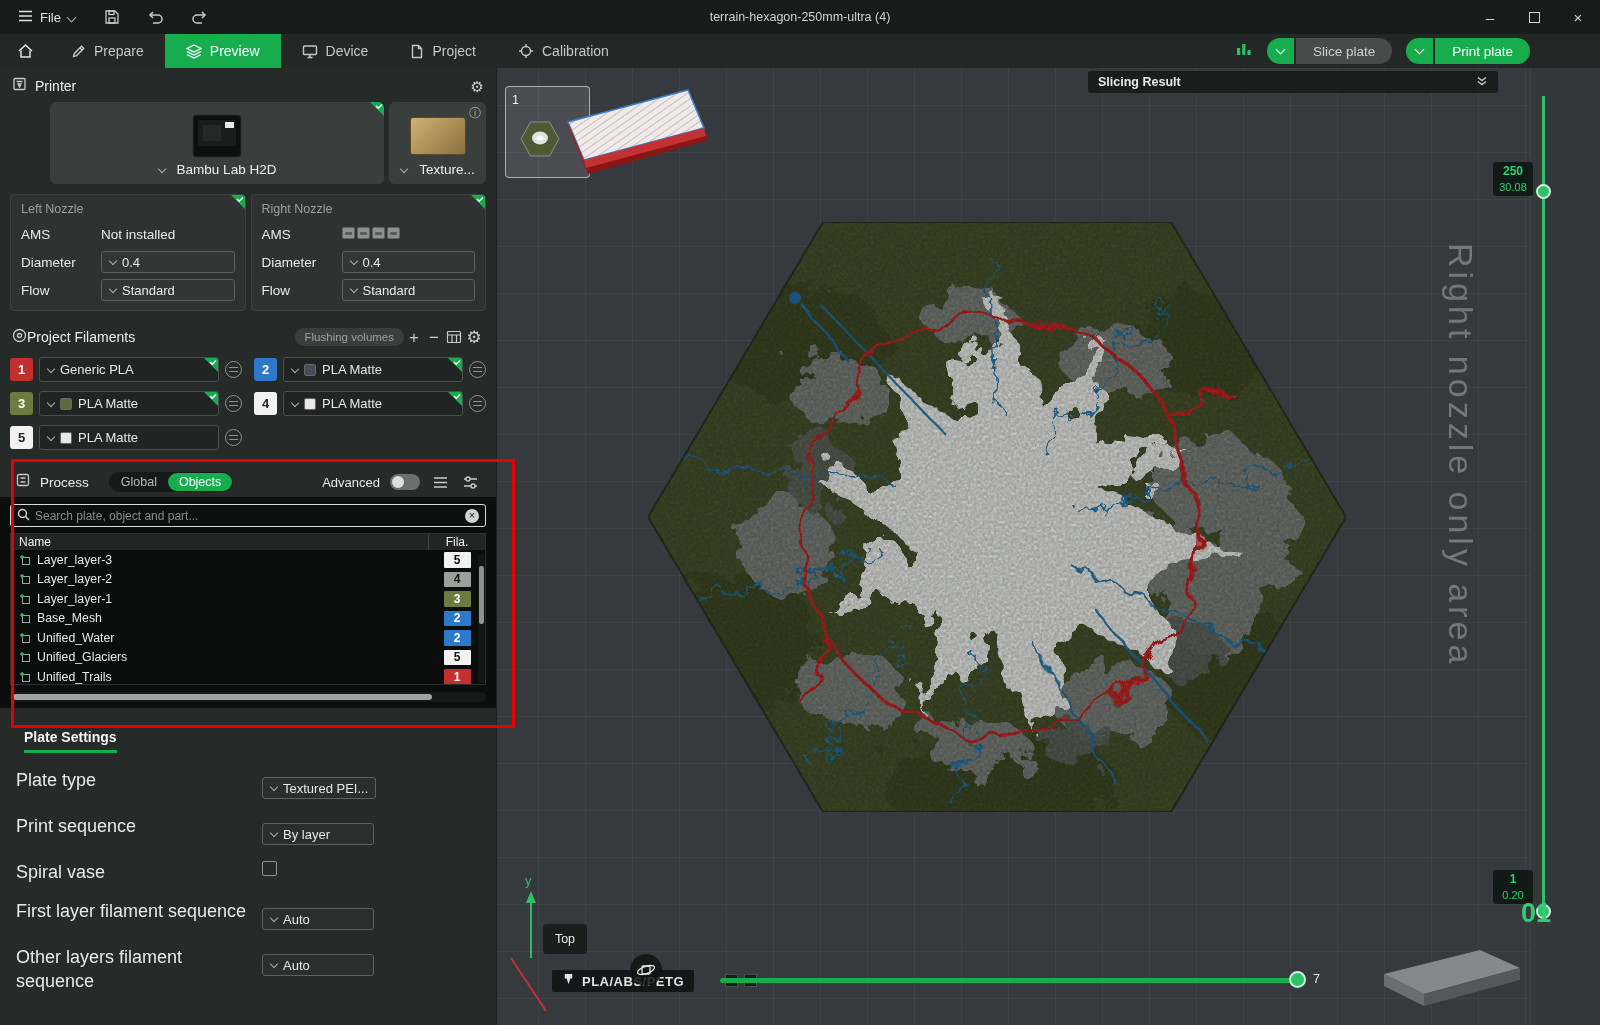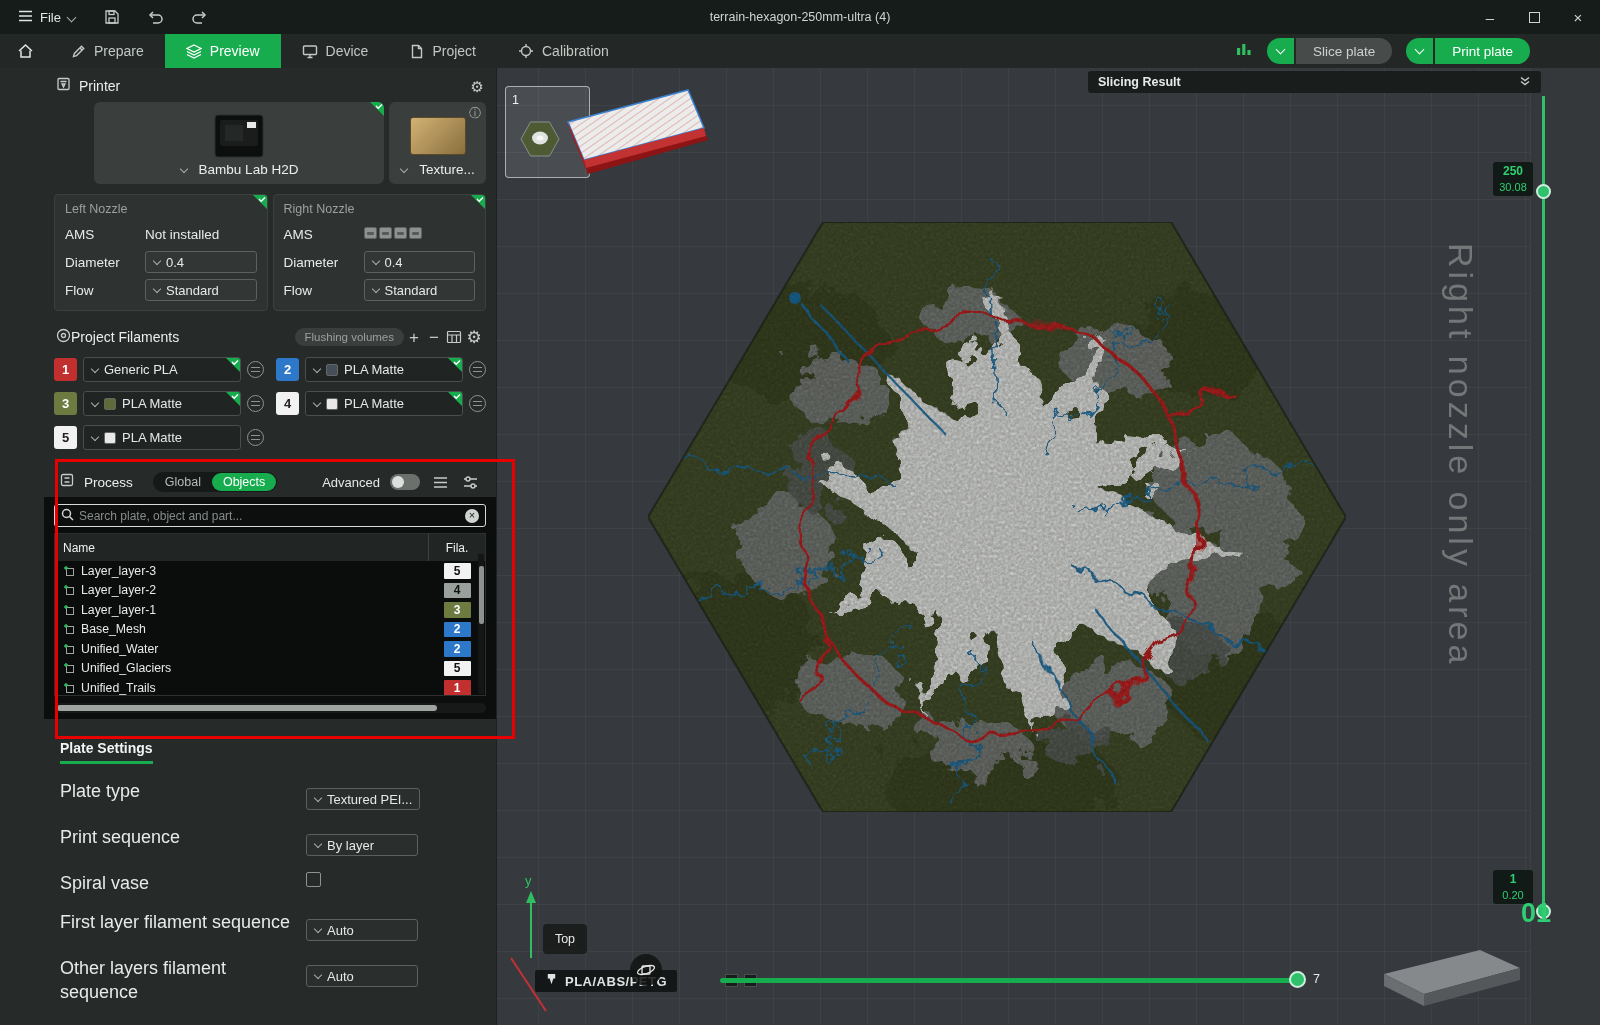--- a/index.html
+++ b/index.html
@@ -30,21 +30,21 @@
   .split-main{height:26px;padding:0 17px;display:flex;align-items:center;border-radius:0 13px 13px 0;margin-left:2px;font-size:13.5px;}
   .split-main.gray{background:#474c4a;color:#cdd1cf;}
   .split-main.green{background:var(--accent);color:#fff;}
 
   .chev{display:inline-block;width:7px;height:7px;border-left:1.6px solid #a9afac;border-bottom:1.6px solid #a9afac;transform:rotate(-45deg);flex:none;}
   .chev.white{border-color:#fff;margin-bottom:3px;}
   .chev.sm{width:6px;height:6px;margin:0 6px 0 1px;position:relative;top:-1px;}
 
   
   .content{flex:1;display:flex;position:relative;}
-  .sidebar{width:497px;flex:none;background:#262a28;position:relative;z-index:5;display:flex;flex-direction:column;color:#dfe2e0;border-right:1px solid #1c201e;overflow:visible;padding-left:44px;}
+  .sidebar{width:497px;flex:none;background:#262a28;position:relative;z-index:5;display:flex;flex-direction:column;color:#dfe2e0;border-right:1px solid #1c201e;overflow:visible;}
   .viewport{flex:1;position:relative;background:#36393d;overflow:hidden;}
 
   
   .sec-head{display:flex;align-items:center;gap:8px;padding:9px 12px 7px;}
   .sec-title{font-size:14px;color:#eceeed;}
   .spacer{flex:1;}
   .gear-glyph{font-size:15px;color:#c8ccc9;line-height:1;}
   .cards{display:flex;gap:5px;padding:0 10px;}
   .pcard{position:relative;background:#3a3f3d;border-radius:6px;height:82px;display:flex;flex-direction:column;align-items:center;justify-content:flex-end;padding:7px 6px;overflow:hidden;}
   .pcard.printer-card{flex:1.9;margin-left:40px;}
@@ -91,58 +91,58 @@
   .scope .opt.active{background:var(--accent);color:#fff;}
   .adv-label{font-size:13px;color:#e4e7e5;}
   .switch{width:30px;height:16px;border-radius:8px;background:#6b706d;position:relative;flex:none;}
   .switch:after{content:"";position:absolute;left:2px;top:2px;width:12px;height:12px;border-radius:50%;background:#dcdfdd;}
   .searchwrap{margin:7px 10px 0;display:flex;align-items:center;border:1px solid #d8dad9;border-radius:3px;height:23px;background:#0d0f0e;padding:0 6px;gap:5px;}
   .psearch{flex:1;background:transparent;border:none;color:#dfe2e0;font-size:12px;outline:none;font-family:inherit;}
   .psearch::placeholder{color:#878c89;}
   .clear-btn{width:14px;height:14px;border-radius:50%;background:#cfd4d1;color:#15191
 7;color:#151917;font-size:11px;line-height:13px;text-align:center;flex:none;}
   .ptable{margin:6px 10px 0;position:relative;background:#0b0d0c;border:1px solid #2c302e;}
-  .phead{display:flex;height:27px;background:#212524;color:#f0f2f1;font-size:12px;align-items:center;}
+  .phead{display:flex;height:16px;background:#212524;color:#f0f2f1;font-size:12px;align-items:center;}
   .phead .cname{flex:1;padding-left:8px;border-right:1px solid #3d4240;height:100%;display:flex;align-items:center;}
   .phead .cfila{width:56px;text-align:center;}
   .prows{height:134px;overflow:hidden;position:relative;}
   .prow{display:flex;align-items:center;height:19.5px;color:#e8eae9;font-size:12.3px;}
   .obj-ico{margin:0 6px 0 8px;display:flex;flex:none;}
   .oname{flex:1;overflow:hidden;white-space:nowrap;}
   .ochipwrap{width:56px;display:flex;justify-content:center;flex:none;}
   .ochip{width:27px;height:15.5px;display:flex;align-items:center;justify-content:center;font-size:12px;font-weight:bold;border-radius:1px;}
   .vscroll{position:absolute;right:1px;top:20px;bottom:1px;width:6px;background:#141615;}
   .vthumb{position:absolute;top:12px;left:0.5px;width:5px;height:58px;background:#8e938f;border-radius:2px;}
   .hscroll{margin:7px 10px 0;height:10px;background:#171918;border-radius:5px;position:relative;}
   .hthumb{position:absolute;left:3px;top:2px;height:6px;width:88%;background:#9fa4a1;border-radius:3px;}
 
   
   .plate-settings{padding:20px 16px 0;}
-  .ps-title{display:inline-block;font-size:14px;font-weight:bold;color:#f2f4f3;padding-bottom:5px;border-bottom:3px solid var(--accent);}
+  .ps-title{display:inline-block;font-size:14px;font-weight:bold;color:#f2f4f3;padding-bottom:5px;border-bottom:3px solid var(--accent);margin-left:8px;}
   .ps-row{display:flex;align-items:flex-start;margin-top:14px;}
   .ps-label{width:246px;flex:none;font-size:18px;color:#e8eae9;line-height:1.3;padding-top:2px;}
   .ps-dd{min-width:112px;max-width:150px;margin-top:10px;}
   .checkbox{width:15px;height:15px;border:1px solid #8d938f;border-radius:2px;background:#262a28;margin-top:2px;}
 
   
   .gridlayer{position:absolute;left:0;top:0;bottom:0;right:70px;background-image:linear-gradient(rgba(255,255,255,0.045) 1px,transparent 1px),linear-gradient(90deg,rgba(255,255,255,0.045) 1px,transparent 1px);background-size:47px 47px;background-position:-6px -10px;}
   .right-strip{position:absolute;top:0;bottom:0;right:0;width:70px;background:#34383b;border-left:1px solid rgba(255,255,255,0.05);}
   .terrain{position:absolute;left:151px;top:154px;}
-  .slice-bar{position:absolute;left:591px;top:3px;width:453px;height:22px;background:#191d1b;border-radius:3px;display:flex;align-items:center;padding:0 10px;color:#e8eae9;font-size:12.5px;font-weight:bold;z-index:8;}
+  .slice-bar{position:absolute;left:591px;top:3px;width:410px;height:22px;background:#191d1b;border-radius:3px;display:flex;align-items:center;padding:0 10px;color:#e8eae9;font-size:12.5px;font-weight:bold;z-index:8;}
   .plate-card{position:absolute;left:8px;top:18px;width:85px;height:92px;background:rgba(190,200,205,0.14);border:1px solid rgba(255,255,255,0.55);border-radius:4px;z-index:6;padding:3px 6px;}
   .plate-num{font-size:12.5px;color:#f0f2f1;}
   .plate-card .hexmini{position:absolute;left:14px;top:34px;}
   .preview-thumb{position:absolute;left:45px;top:2px;z-index:7;}
   .right-label{position:absolute;left:944px;top:175px;height:460px;writing-mode:vertical-rl;font-size:34px;letter-spacing:4px;color:rgba(175,181,178,0.5);white-space:nowrap;}
   .vslider-track{position:absolute;left:1045px;top:28px;width:3px;height:818px;background:#2ec06a;z-index:6;}
   .vhandle{position:absolute;left:1039px;width:15px;height:15px;border-radius:50%;background:#2ec06a;border:2px solid #cdeedd;z-index:7;}
   .vbadge{position:absolute;left:996px;width:40px;padding:2px 0;background:rgba(14,24,18,0.92);border-radius:3px;color:#2ecf72;text-align:center;font-size:11px;line-height:1.3;z-index:7;}
   .vbadge .big{font-size:12px;font-weight:bold;}
   .plate-big-label{position:absolute;left:1024px;top:830px;font-size:27px;font-weight:bold;color:#2ecf72;z-index:7;}
-  .types-box{position:absolute;left:38px;top:902px;height:22px;background:rgba(10,12,11,0.75);border-radius:2px;display:flex;align-items:center;gap:7px;padding:0 10px;color:#dfe3e1;font-size:13px;font-weight:bold;letter-spacing:0.5px;z-index:6;}
+  .types-box{position:absolute;left:55px;top:902px;height:22px;background:rgba(10,12,11,0.75);border-radius:2px;display:flex;align-items:center;gap:7px;padding:0 10px;color:#dfe3e1;font-size:13px;font-weight:bold;letter-spacing:0.5px;z-index:6;}
   .mini-sq{position:absolute;top:906px;width:13px;height:13px;background:#191c1b;border:1px solid #4a4f4c;z-index:6;}
   .hslider{position:absolute;left:223px;top:910px;width:578px;height:5px;border-radius:3px;background:var(--accent);z-index:6;}
   .hhandle{position:absolute;left:792px;top:903px;width:17px;height:17px;border-radius:50%;background:#2ec06a;border:2px solid #cdeedd;z-index:7;}
   .step-label{position:absolute;left:816px;top:904px;color:#e8eae9;font-size:12.5px;z-index:7;}
   .orbit-btn{position:absolute;left:133px;top:886px;width:32px;height:32px;border-radius:50%;background:rgba(16,20,18,0.85);display:flex;align-items:center;justify-content:center;z-index:6;}
   .top-box{position:absolute;left:46px;top:856px;width:44px;height:30px;background:rgba(22,26,24,0.85);border-radius:4px;color:#e8eae9;font-size:12.5px;display:flex;align-items:center;justify-content:center;z-index:6;}
   .gizmo{position:absolute;left:4px;top:795px;z-index:5;}
   .wedge{position:absolute;left:885px;top:880px;z-index:4;}
 </style>
 </head>

